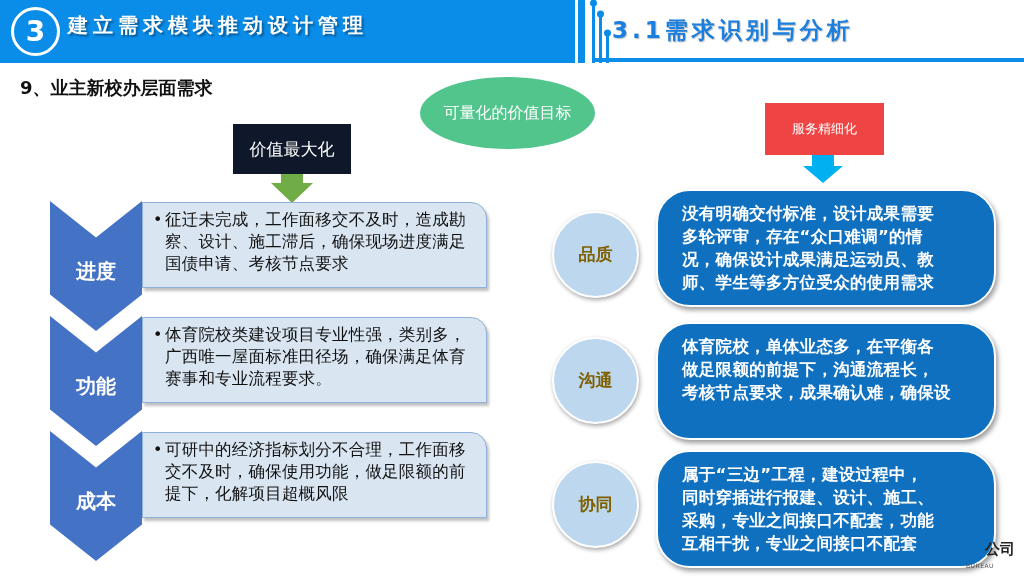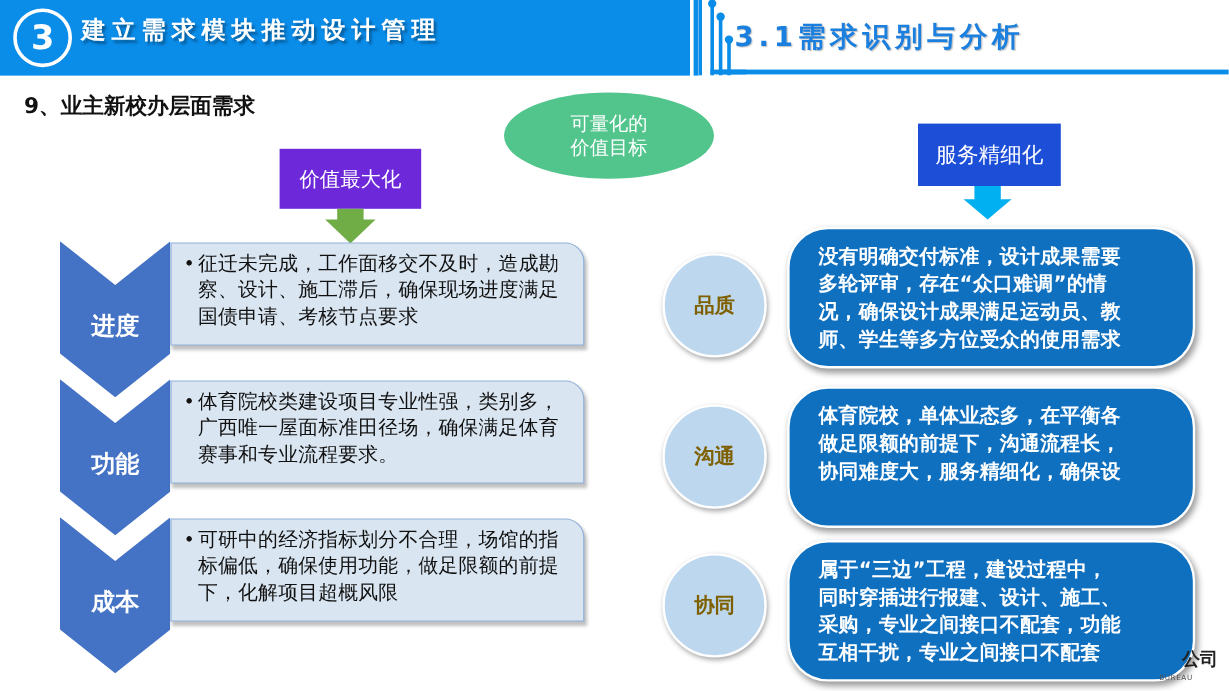--- a/index.html
+++ b/index.html
@@ -41,39 +41,39 @@
   .section-title {
     position: absolute; left: 20px; top: 76px;
     font-weight: bold; font-size: 18px; color: #111; white-space: nowrap;
   }
 
   
   .ellipse {
     position: absolute; left: 420px; top: 77px; width: 175px; height: 72px;
     background: #52c58d; border-radius: 50%;
     color: #fff; font-size: 16px; line-height: 20px; text-align: center;
-    display: flex; flex-direction: column; align-items: center; justify-content: center;
+    display: flex; flex-direction: row; align-items: center; justify-content: center;
   }
 
   
   .callout-green {
     position: absolute; left: 233px; top: 124px; width: 118px; height: 50px;
-    background: #6d28d9; color: #fff; font-size: 17px;
+    background: #0f172a; color: #fff; font-size: 17px;
     display: flex; align-items: center; justify-content: center;
   }
   .callout-green-stem { position: absolute; left: 281px; top: 174px; width: 22px; height: 10px; background: #71ad47; }
   .callout-green-head {
     position: absolute; left: 271px; top: 183px; width: 0; height: 0;
     border-left: 21px solid transparent; border-right: 21px solid transparent; border-top: 20px solid #71ad47;
   }
 
   
   .callout-blue {
     position: absolute; left: 765px; top: 103px; width: 119px; height: 52px;
-    background: #1d4ed8; color: #fff; font-size: 18px;
+    background: #ef4444; color: #fff; font-size: 13px;
     display: flex; align-items: center; justify-content: center;
   }
   .callout-blue-stem { position: absolute; left: 812px; top: 155px; width: 22px; height: 12px; background: #00b0f0; }
   .callout-blue-head {
     position: absolute; left: 803px; top: 166px; width: 0; height: 0;
     border-left: 20px solid transparent; border-right: 20px solid transparent; border-top: 17px solid #00b0f0;
   }
 
   
   .chev {
@@ -177,37 +177,37 @@
       <span class="dot">•</span>
       <span class="txt">体育院校类建设项目专业性强，类别多，广西唯一屋面标准田径场，确保满足体育赛事和专业流程要求。</span>
     </div>
 </div>
 
 <div class="chev" style="top:431px"></div>
 <div class="chev-label" style="top:488px">成本</div>
 <div class="lbox" style="top:432px">
   <div class="bullet-row">
       <span class="dot">•</span>
-      <span class="txt">可研中的经济指标划分不合理，场馆的指标偏低，确保使用功能，做足限额的前提下，化解项目超概风限</span>
+      <span class="txt">可研中的经济指标划分不合理，工作面移交不及时，确保使用功能，做足限额的前提下，化解项目超概风限</span>
     </div>
 </div>
 
 <div class="rcircle" style="top:211px">品质</div>
 <div class="rbox" style="top:189px">
   <div>没有明确交付标准，设计成果需要</div>
   <div>多轮评审，存在“众口难调”的情</div>
   <div>况，确保设计成果满足运动员、教</div>
   <div>师、学生等多方位受众的使用需求</div>
 </div>
 
 <div class="rcircle" style="top:337px">沟通</div>
 <div class="rbox" style="top:322px">
   <div>体育院校，单体业态多，在平衡各</div>
   <div>做足限额的前提下，沟通流程长，</div>
-  <div>协同难度大，服务精细化，确保设</div>
+  <div>考核节点要求，成果确认难，确保设</div>
 </div>
 
 <div class="rcircle" style="top:461px">协同</div>
 <div class="rbox" style="top:450px">
   <div>属于“三边”工程，建设过程中，</div>
   <div>同时穿插进行报建、设计、施工、</div>
   <div>采购，专业之间接口不配套，功能</div>
   <div>互相干扰，专业之间接口不配套</div>
 </div>
 

